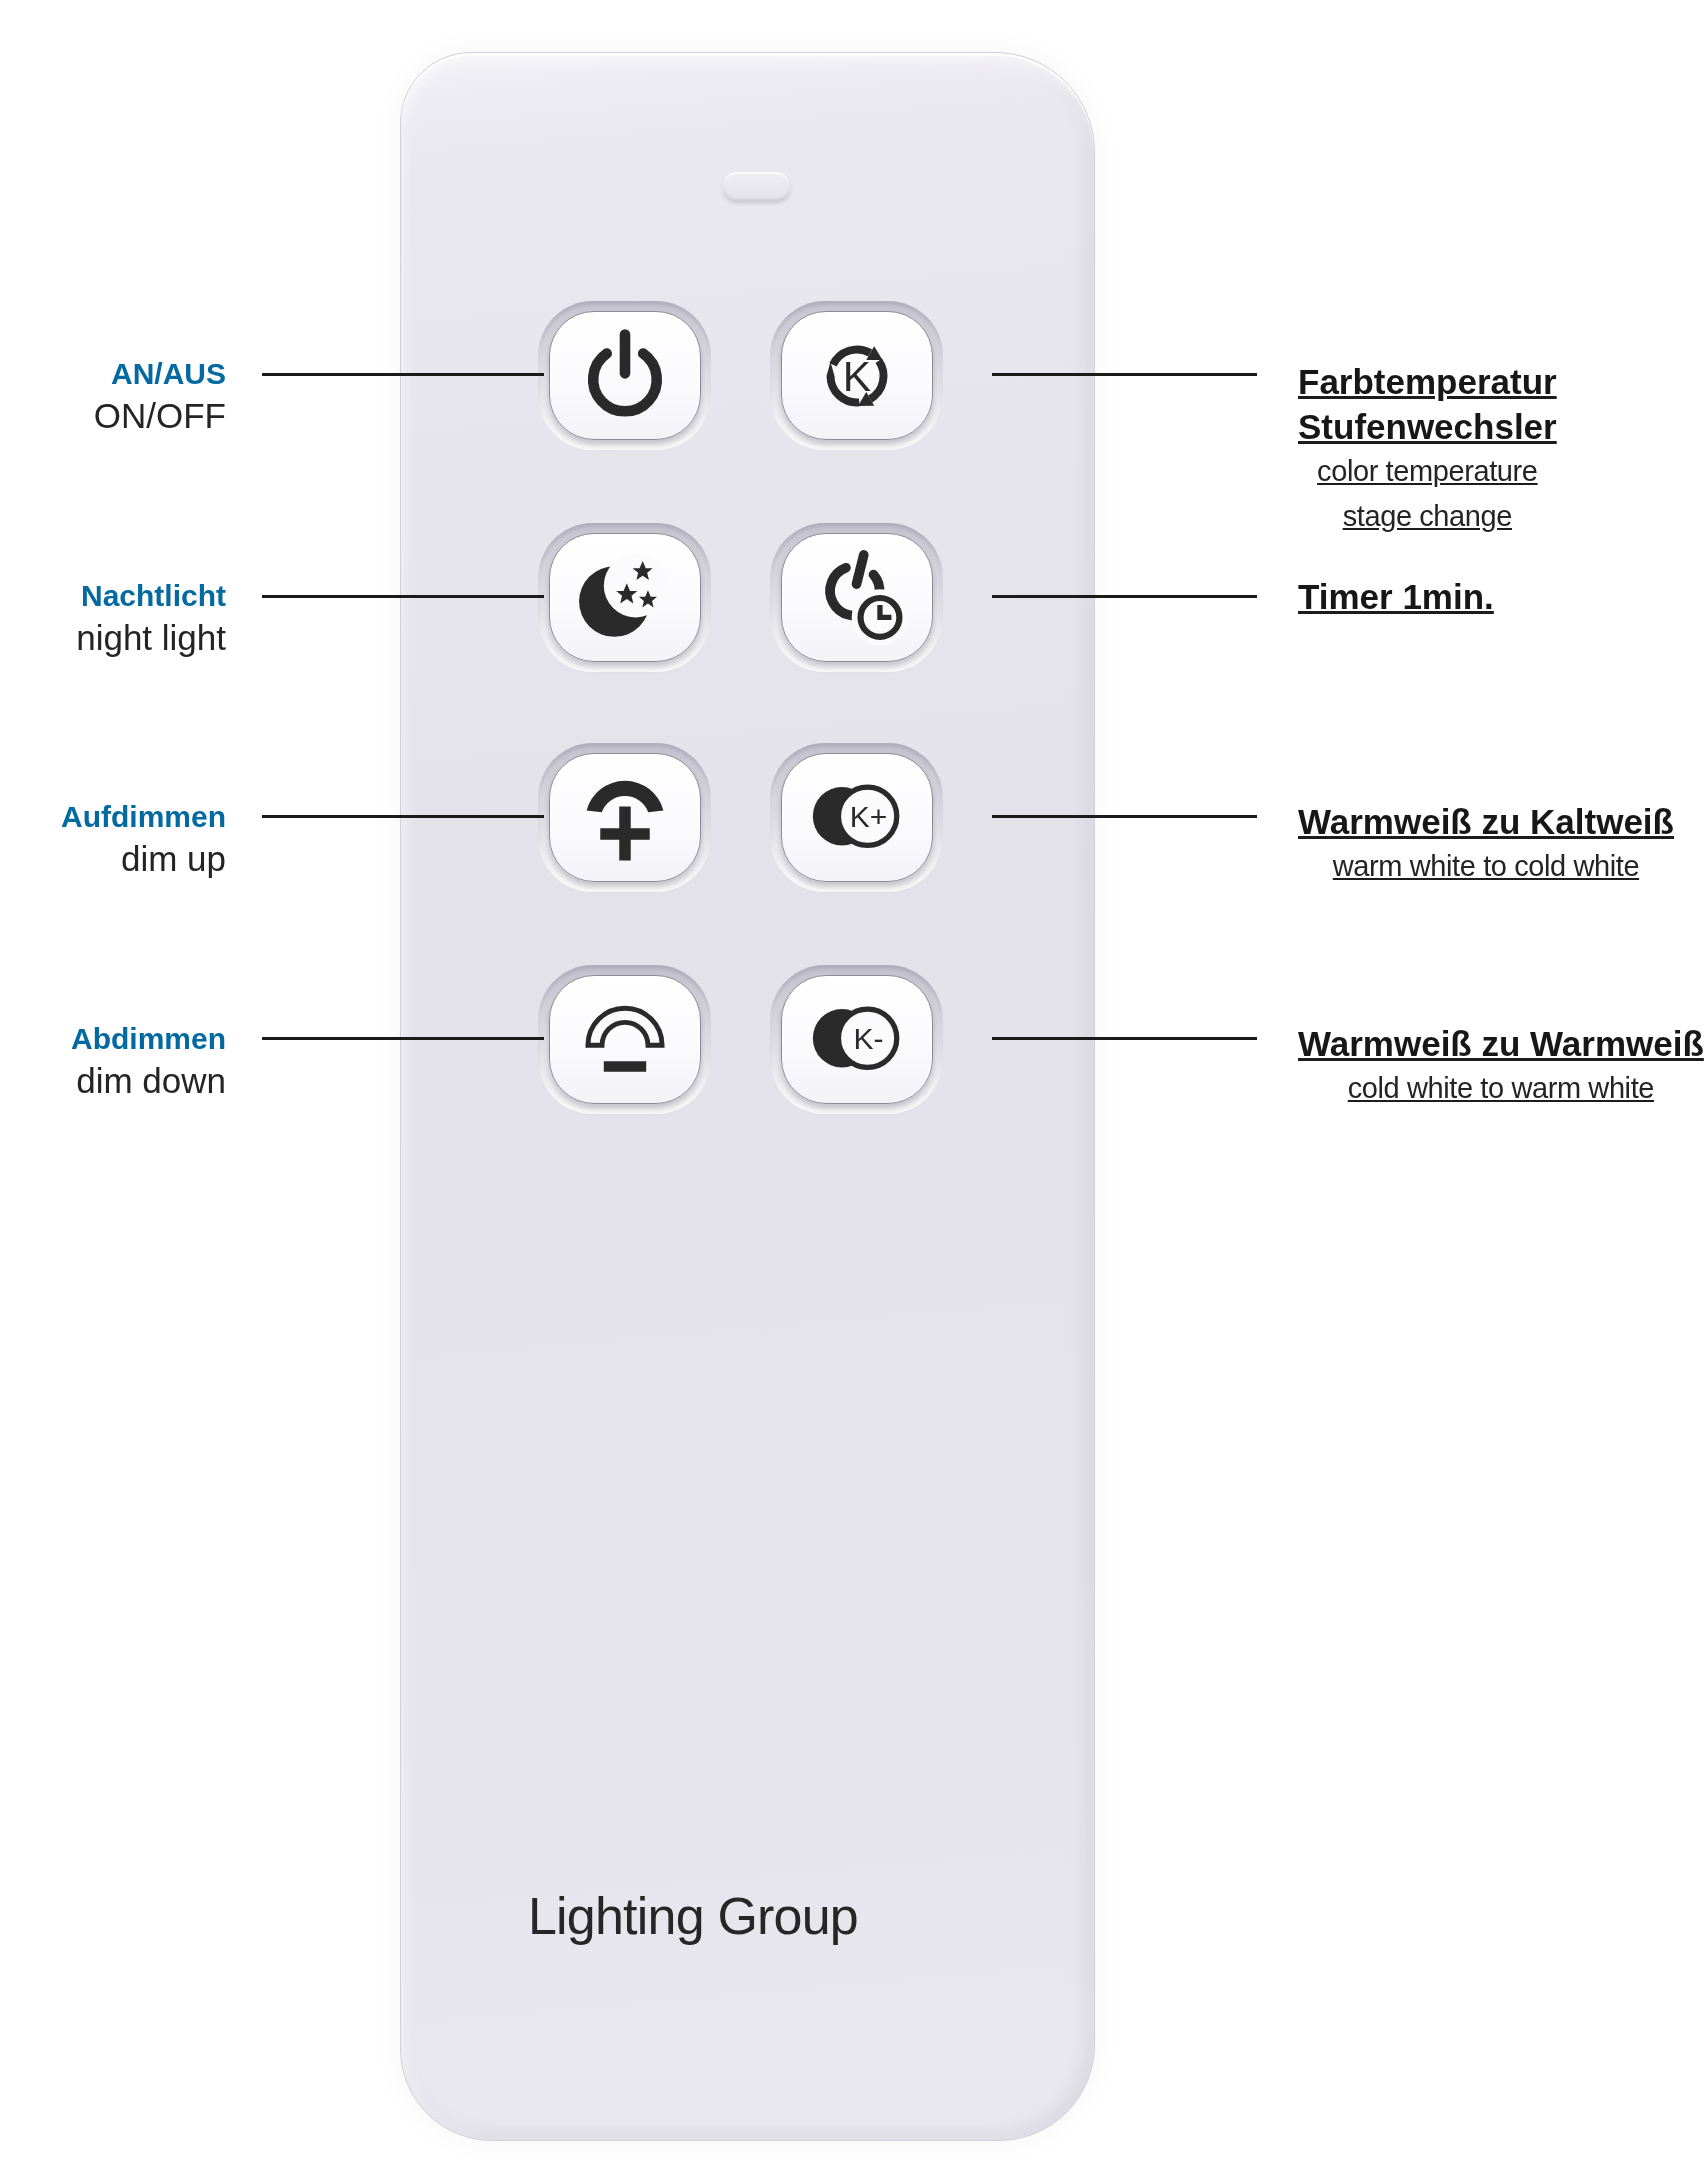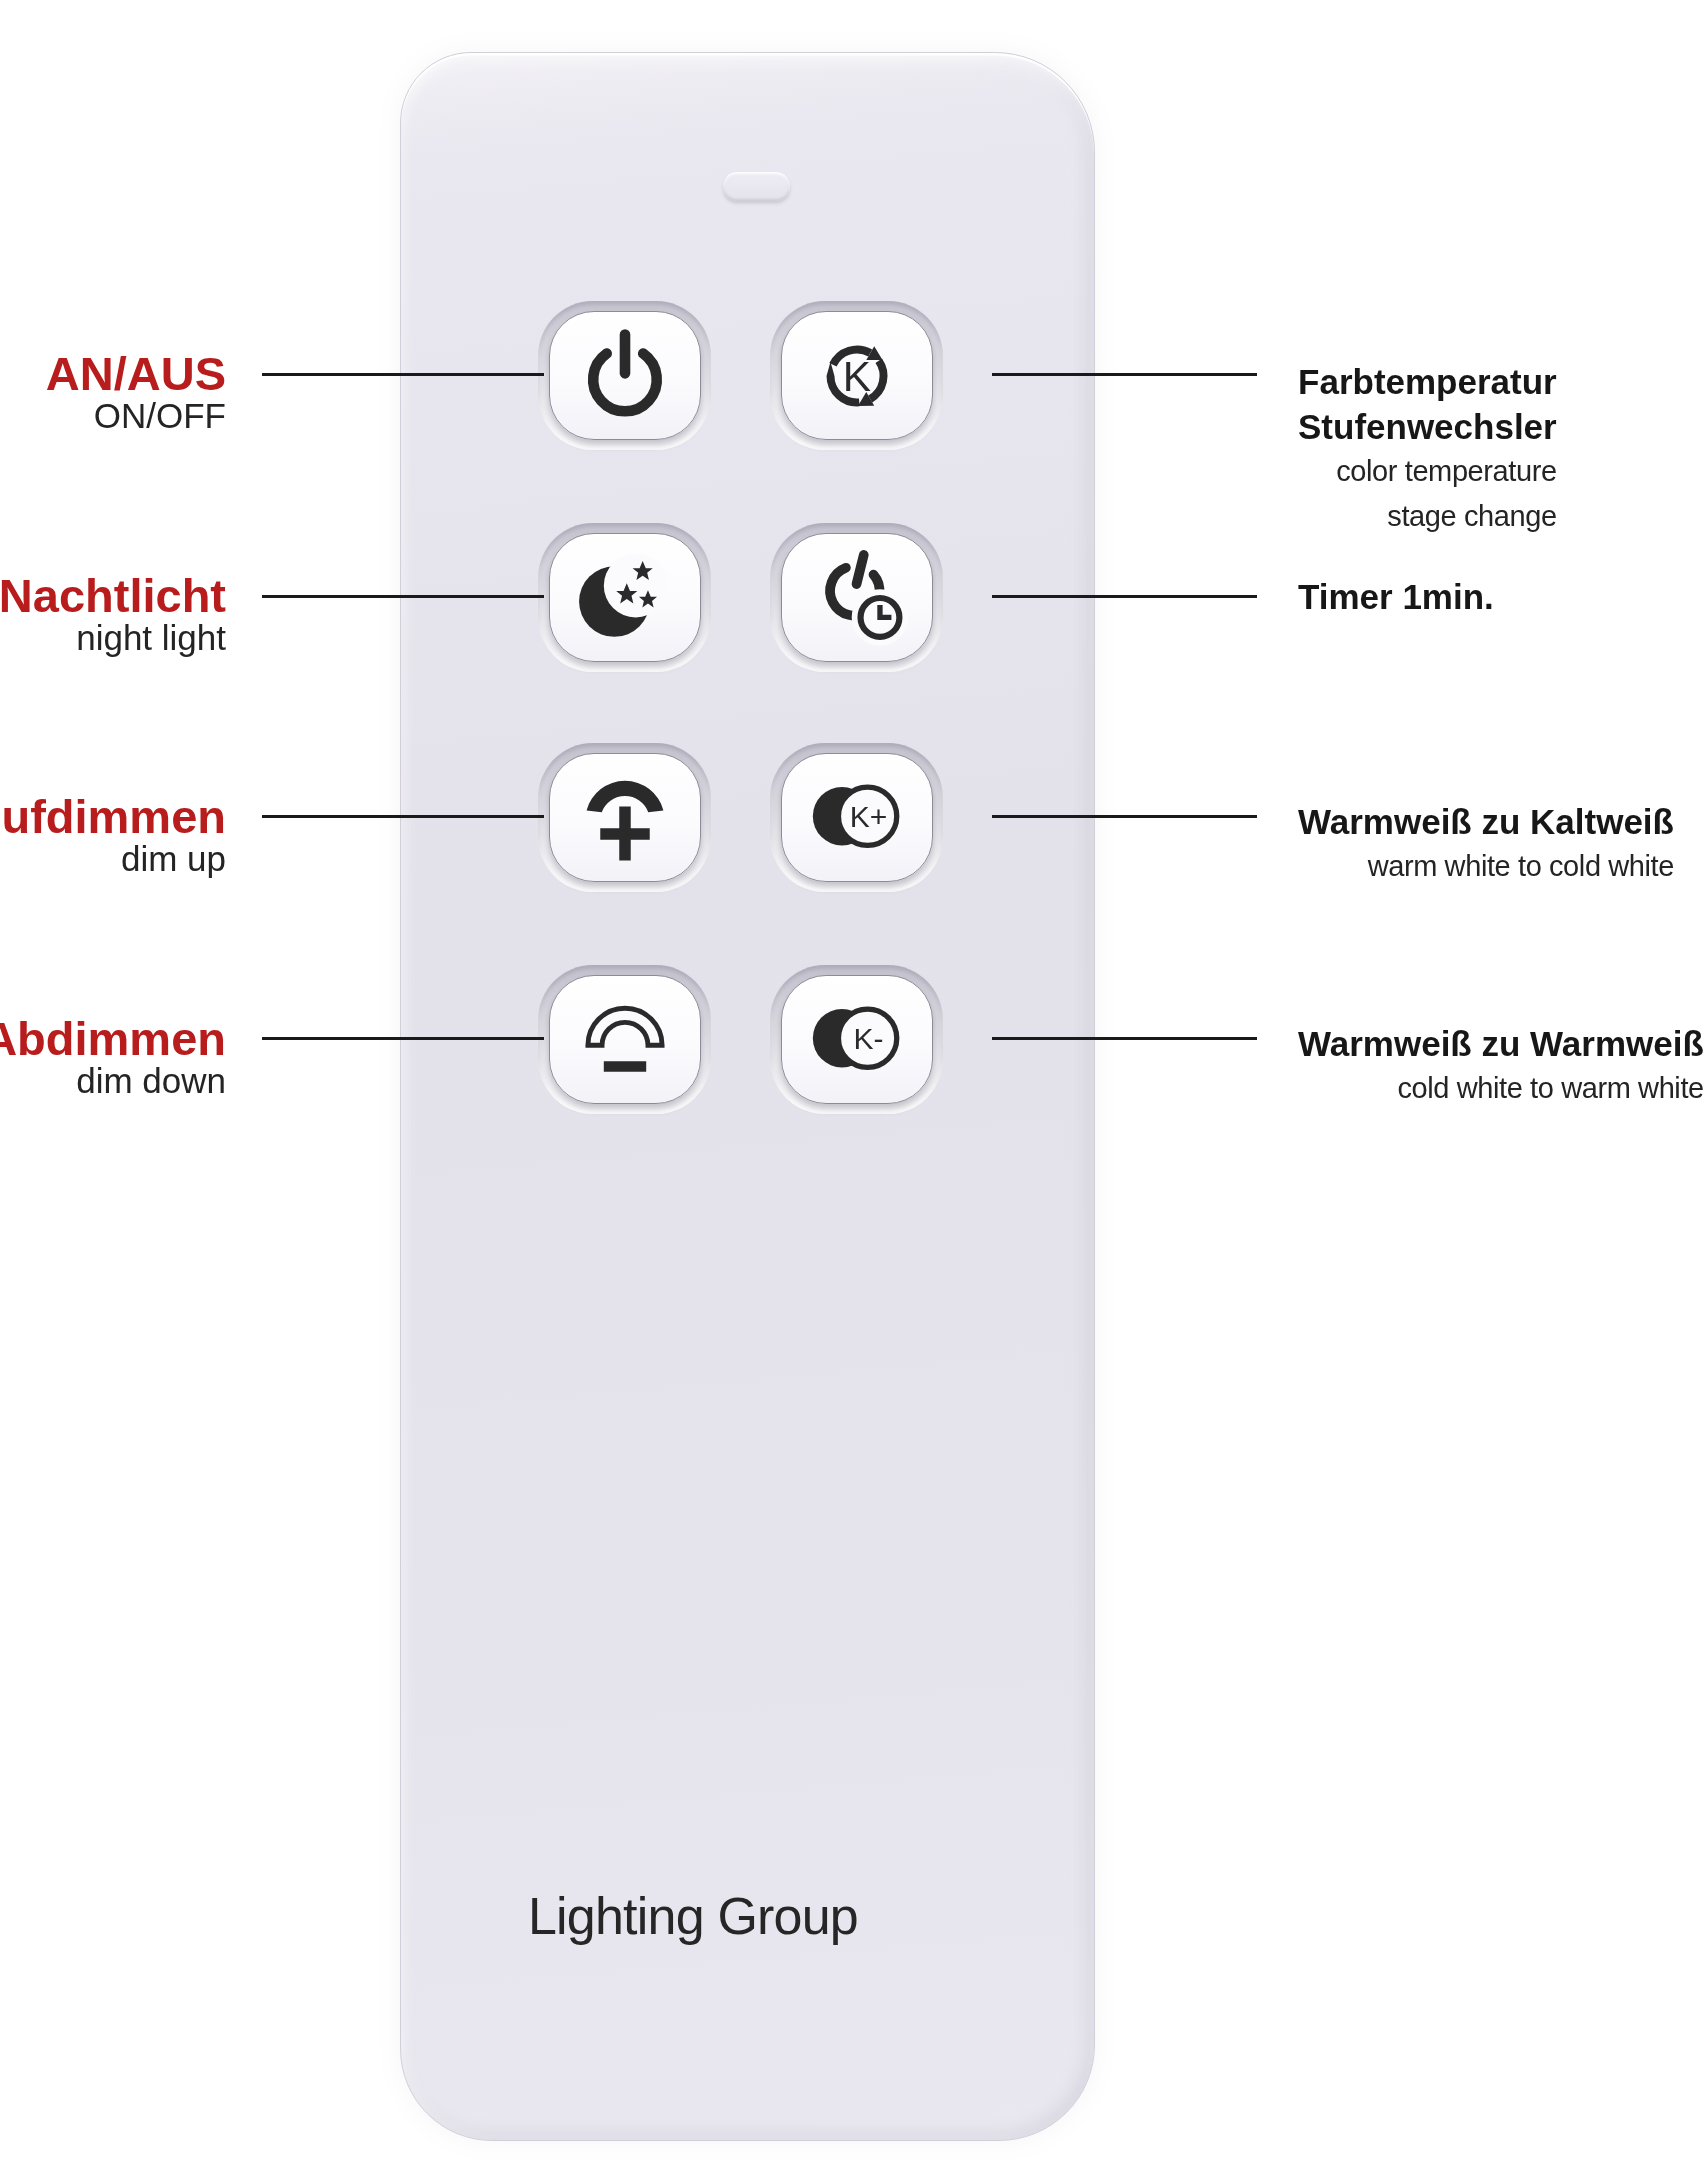--- a/index.html
+++ b/index.html
@@ -52,23 +52,23 @@
   .c1 { left:137px; } .c2 { left:369px; }
   .r1 { top:248px; } .r2 { top:470px; } .r3 { top:690px; } .r4 { top:912px; }
 
   
   .lead { position:absolute; height:3.3px; background:#1a1a1a; }
   .lead-l { left:262px; width:282px; }
   .lead-r { left:992px; width:265px; }
 
   
   .co-left { position:absolute; right:1481px; text-align:right; white-space:nowrap; line-height:42px; }
-  .co-left .t { font-size:47px; font-weight:bold; color:#b91c1c; }
+  .co-left .t { font-size:30px; font-weight:bold; color:#0369a1; }
   .co-left .s { font-size:35px; font-weight:normal; color:#242424; }
-  .co-right { position:absolute; left:1298px; text-align:right; white-space:nowrap; line-height:45px; }
+  .co-right { position:absolute; left:1298px; text-align:center; white-space:nowrap; line-height:45px;text-decoration:underline; }
   .co-right .t { font-size:35px; font-weight:bold; color:#171717; }
   .co-right .s { font-size:29px; font-weight:normal; color:#242424; letter-spacing:-0.4px; }
 
   
   .logo { position:absolute; left:127px; top:1817px; white-space:nowrap; color:#1f1f1f; }
   .logo .l1 { font-size:72px; font-weight:bold; letter-spacing:-1.3px; line-height:84px; }
   .logo .l2 { font-size:52px; font-weight:normal; letter-spacing:-0.8px; line-height:92px; color:#262626; }
 </style>
 </head>
 <body>

